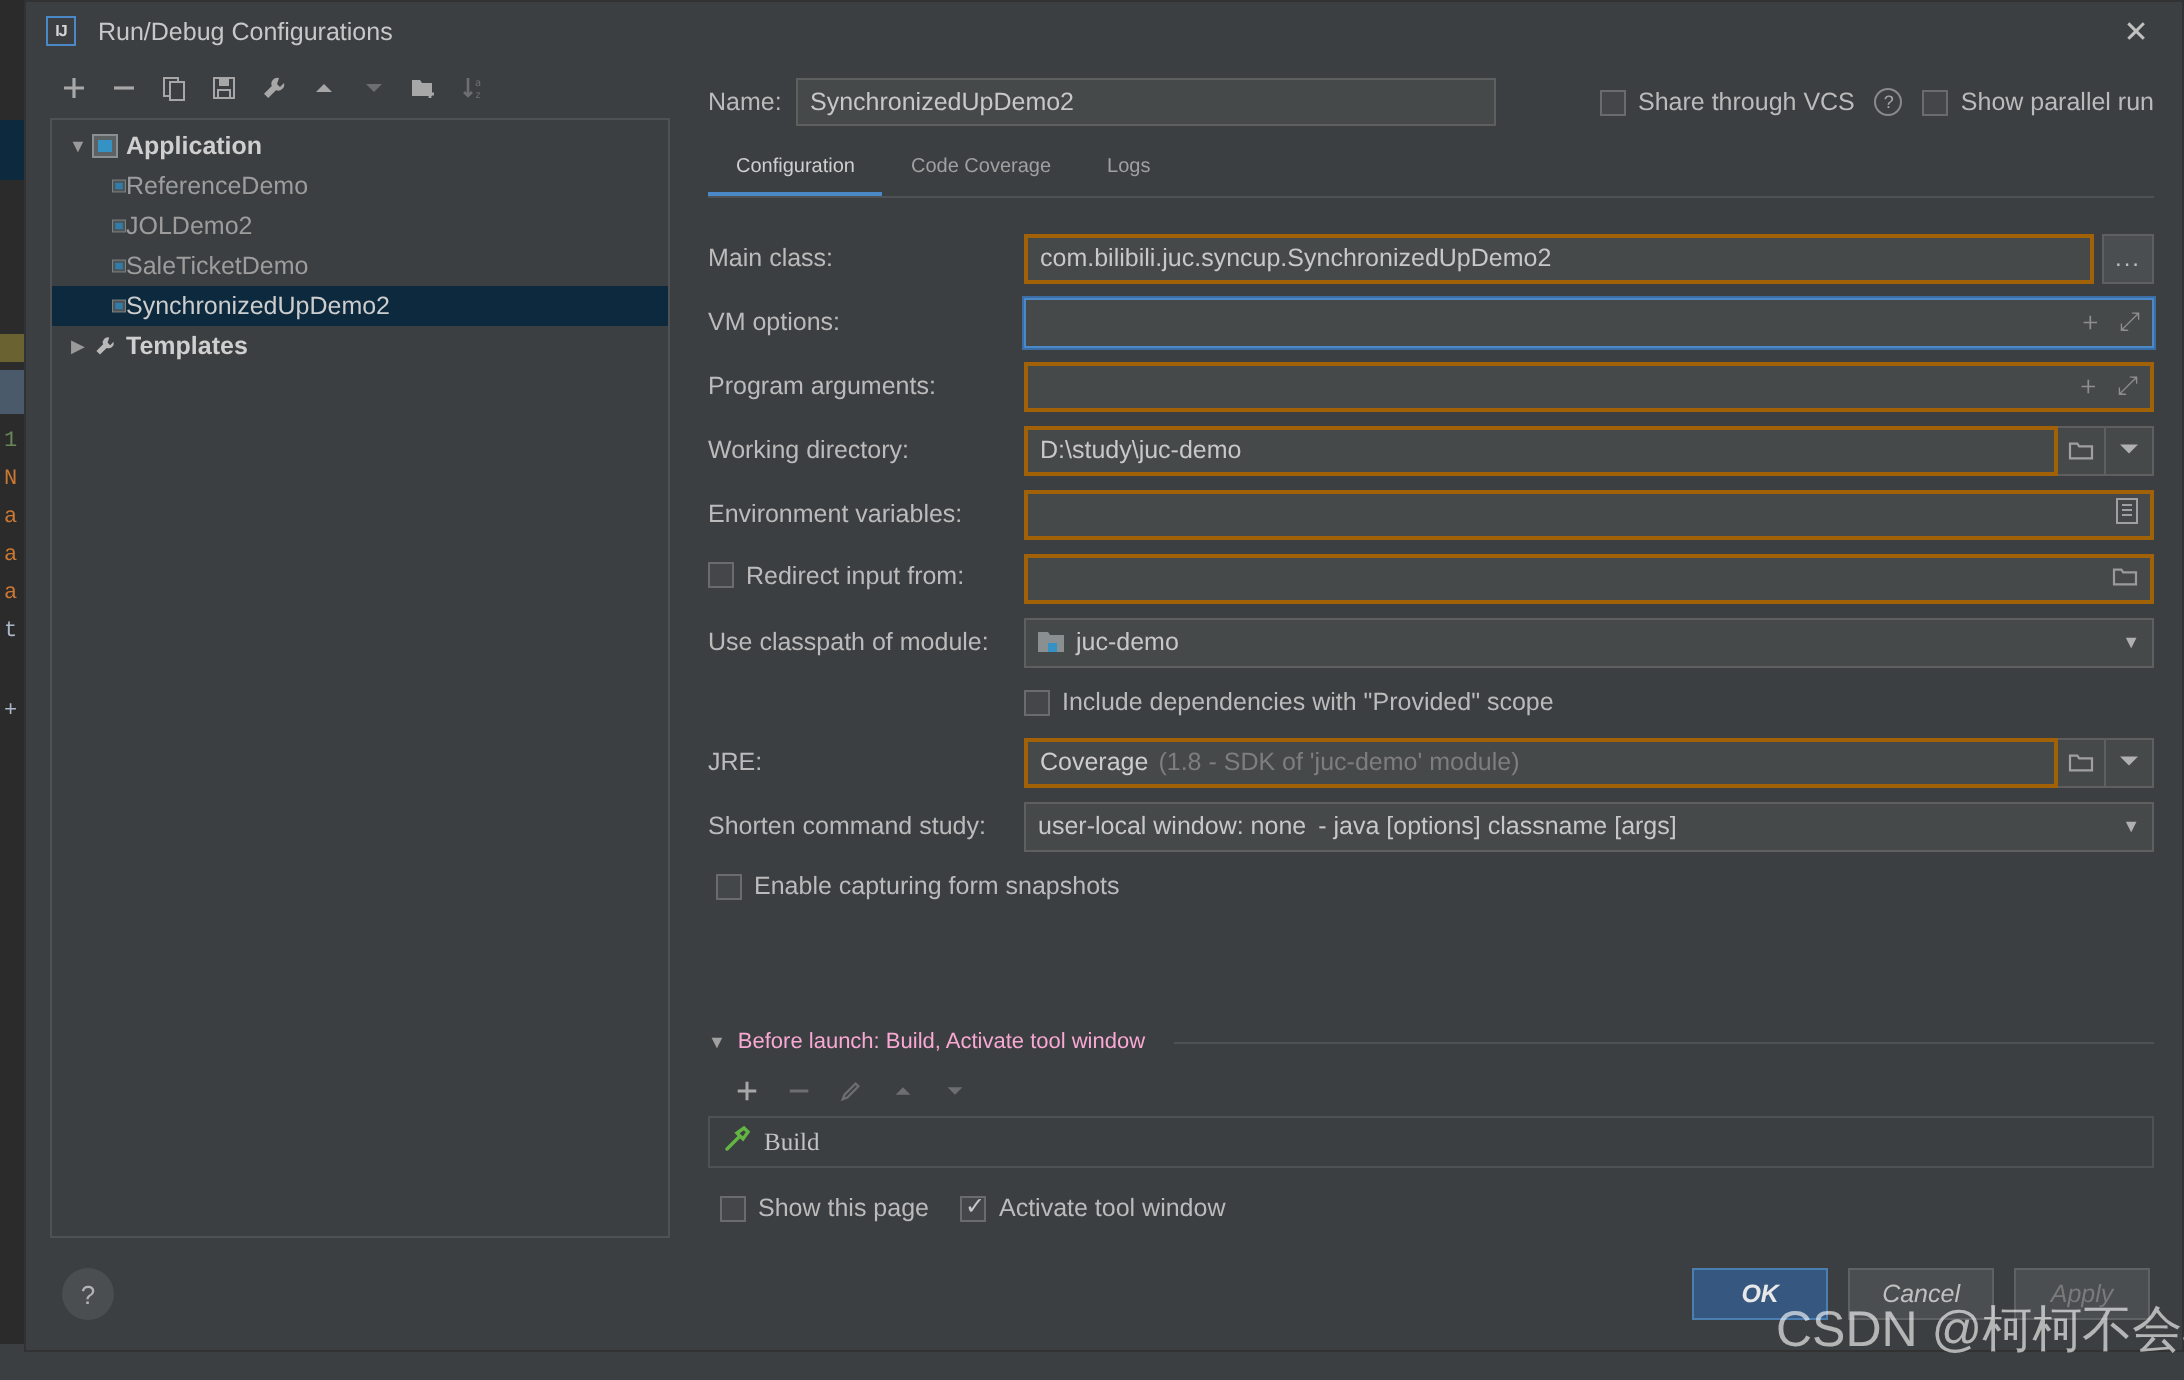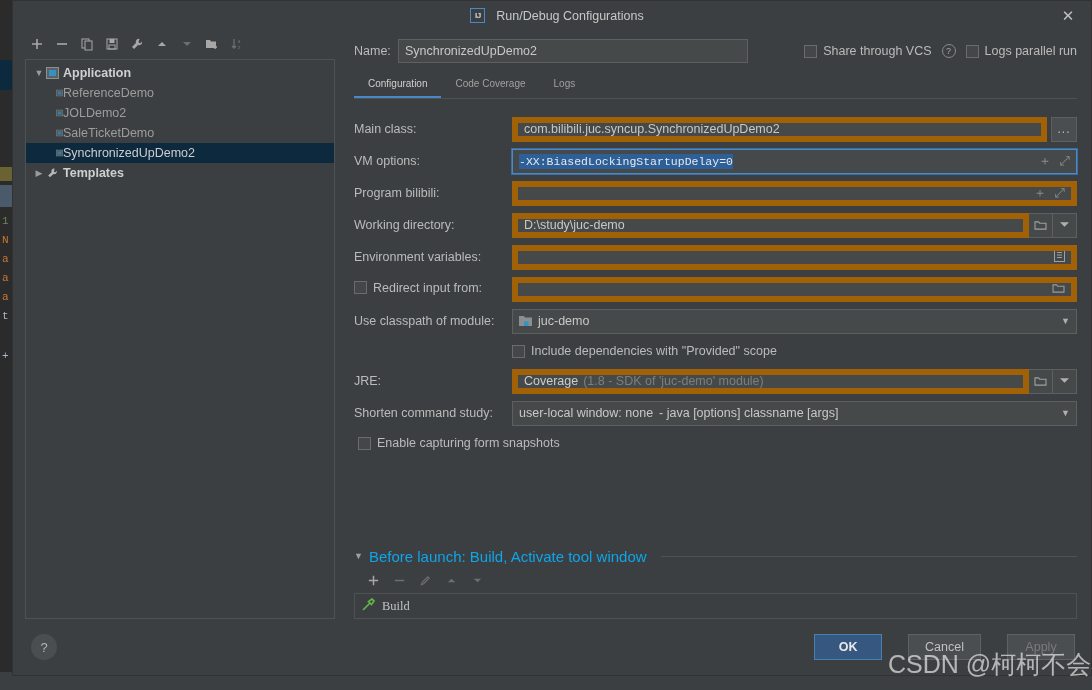--- a/index.html
+++ b/index.html
@@ -60,21 +60,20 @@
   }
 
   
   .titlebar {
     height: 29px;
     display: flex;
     align-items: center;
     padding: 0 0 0 10px;
     flex: none;
     position: relative;
-    justify-content: center;
   }
   .ij-logo {
     width: 15px; height: 15px;
     border: 1px solid #4a88c7;
     background: #3c3f41;
     color: #d6d6d6;
     font-size: 8px;
     font-weight: bold;
     display: flex; align-items: center; justify-content: center;
     letter-spacing: -0.5px;
@@ -256,21 +255,21 @@
   .fctl {
     flex: 1;
     display: flex;
     align-items: center;
     min-width: 0;
   }
   .fin {
     flex: 1;
     height: 25px;
     background: #45494a;
-    border: 6px solid #a16207;
+    border: 2px solid #a16207;
     color: #c8c8c8;
     font-size: 12.5px;
     padding: 0 6px;
     display: flex;
     align-items: center;
     min-width: 0;
     overflow: hidden;
     white-space: nowrap;
   }
   .fin.focused { border: 1px solid #4a88c7; outline: 1px solid #3a6ea5; }
@@ -349,21 +348,21 @@
   .spacer-fill { flex: 1; min-height: 0; }
 
   
   .bl-header {
     display: flex; align-items: center;
     gap: 6px;
     flex: none;
     height: 22px;
   }
   .bl-header .tri { font-size: 9px; color: #a0a0a0; cursor: pointer; }
-  .bl-title { font-size: 15px; color: #0ea5e9; }
+  .bl-title { font-size: 11px; color: #f9a8d4; }
   .bl-line { flex: 1; height: 1px; background: #4e5254; margin-left: 8px; }
 
   .bl-toolbar {
     display: flex; align-items: center; gap: 4px;
     height: 26px; flex: none;
     padding-left: 8px;
   }
   .bl-list {
     border: 1px solid #4e5254;
     background: #3c3f41;
@@ -395,21 +394,21 @@
     border-radius: 50%;
     background: #4a4e50;
     color: #b4b4b4;
     font-size: 13px;
     display: flex; align-items: center; justify-content: center;
     cursor: pointer;
     flex: none;
   }
   .footer-btns {
     margin-left: auto;
-    display: flex; gap: 26px;
+    display: flex; gap: 10px; font-style: italic;
   }
   .dbtn {
     min-width: 68px; height: 26px;
     padding: 0 16px;
     font-size: 12.5px;
     border: 1px solid #5e6263;
     background: #4a4e50;
     color: #c0c0c0;
     cursor: pointer;
     display: flex; align-items: center; justify-content: center;
@@ -602,21 +601,21 @@
         <span class="name-label">Name:</span>
         <input class="name-input" value="SynchronizedUpDemo2" style="">
         <div class="name-checks">
           <label class="chk">
             <span class="chk-box"></span>
             <span class="chk-lbl">Share through VCS</span>
           </label>
           <span class="help-circ">?</span>
           <label class="chk">
             <span class="chk-box"></span>
-            <span class="chk-lbl">Logs parallel run</span>
+            <span class="chk-lbl">Show parallel run</span>
           </label>
         </div>
       </div>
 
       <div class="tabs">
         <div class="tab active">Configuration</div>
         <div class="tab">Code Coverage</div>
         <div class="tab">Logs</div>
       </div>
       <div class="tab-sep"></div>
@@ -630,31 +629,30 @@
               <span>com.bilibili.juc.syncup.SynchronizedUpDemo2</span>
             </div>
             <div class="btn-ellipsis">...</div>
           </div>
         </div>
 
         <div class="frow">
           <span class="flabel">VM options:</span>
           <div class="fctl">
             <div class="fin focused">
-              <span class="sel-text">-XX:BiasedLockingStartupDelay=0</span>
               <span class="inner-icons">
                 <span>＋</span>
                 <span>⤢</span>
               </span>
             </div>
           </div>
         </div>
 
         <div class="frow">
-          <span class="flabel">Program bilibili:</span>
+          <span class="flabel">Program arguments:</span>
           <div class="fctl">
             <div class="fin">
               <span></span>
               <span class="inner-icons">
                 <span>＋</span>
                 <span>⤢</span>
               </span>
             </div>
           </div>
         </div>
@@ -815,20 +813,30 @@
 
         <div class="bl-list">
           <span>
             <svg width="14" height="14" viewBox="0 0 14 14">
                 <path d="M2.5 11.5L9 5l-1.5-1.5L11 1l2 2-2.5 3.5L9 5" stroke="#62b543" stroke-width="1.7" fill="none" stroke-linecap="round"></path>
               </svg>
           </span>
           <span class="bl-item-label">Build</span>
         </div>
 
+        <div class="bl-checks">
+          <label class="chk">
+            <span class="chk-box"></span>
+            <span class="chk-lbl">Show this page</span>
+          </label>
+          <label class="chk">
+            <span class="chk-box checked"></span>
+            <span class="chk-lbl">Activate tool window</span>
+          </label>
+        </div>
 
       </div>
     </div>
   </div>
 
   <div class="footer">
     <div class="btn-help">?</div>
     <div class="footer-btns">
       <div class="dbtn primary">OK</div>
       <div class="dbtn">Cancel</div>

